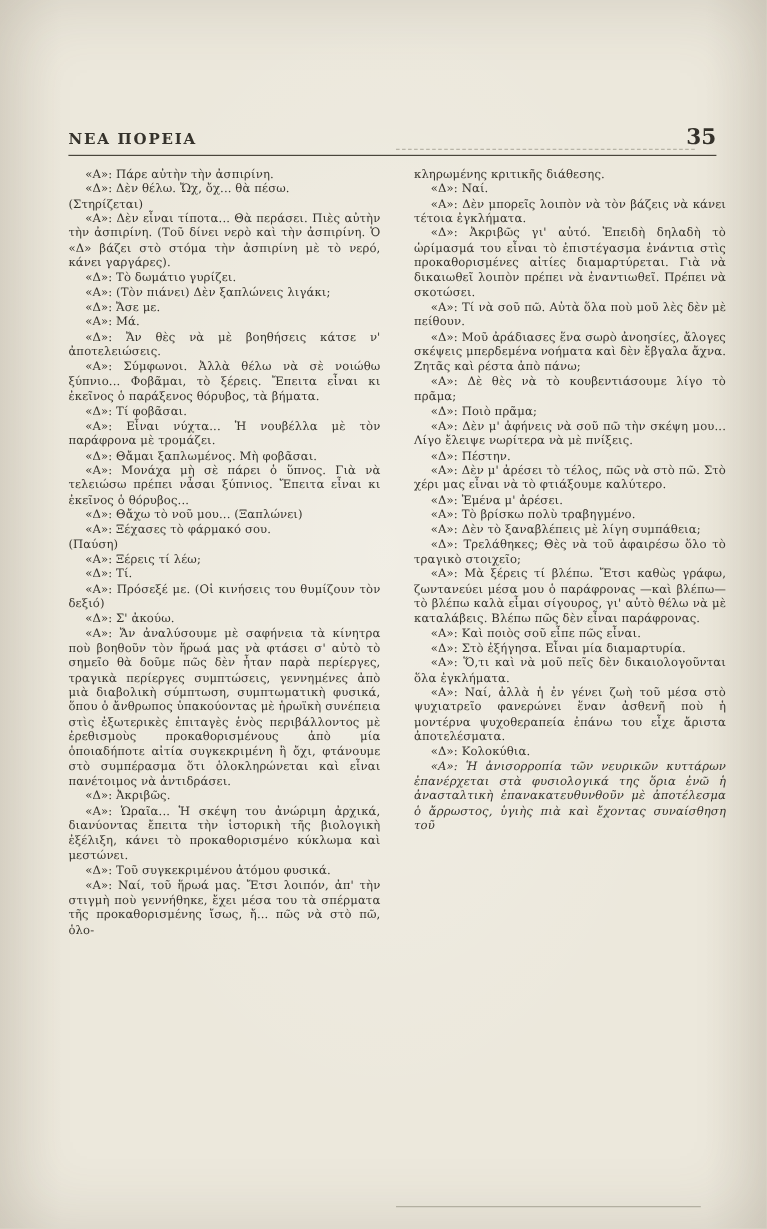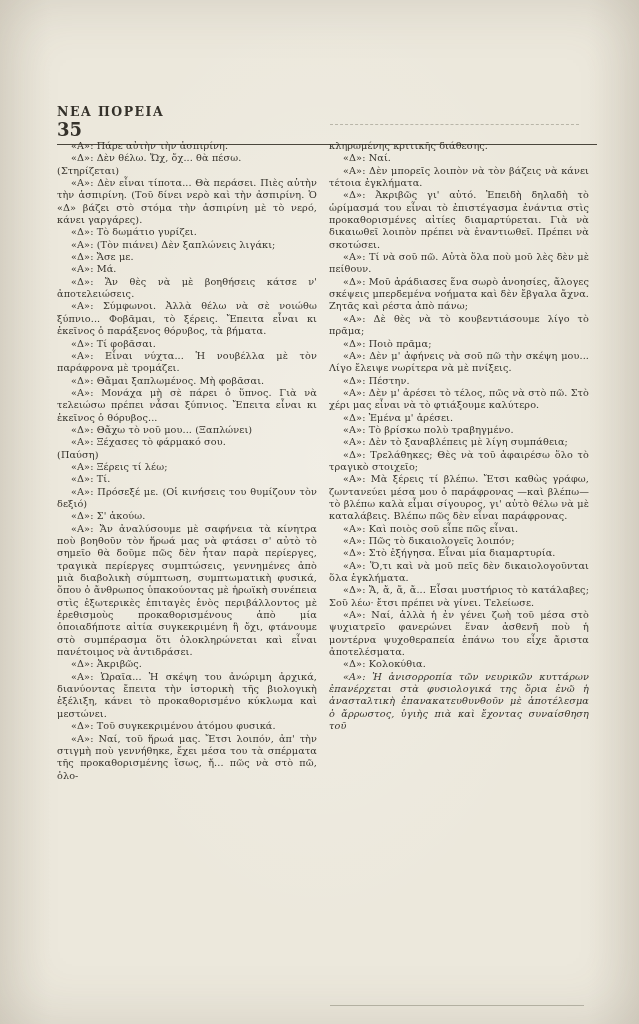--- a/index.html
+++ b/index.html
@@ -20,21 +20,20 @@
   .header {
     position: absolute;
     left: 57px;
     right: 42px;
     top: 104px;
     display: flex;
     justify-content: space-between;
     align-items: baseline;
     border-bottom: 1px solid #4a463c;
     padding-bottom: 4px;
-    flex-direction: column;
   }
   .journal-title {
     font-weight: bold;
     font-size: 12.5px;
     letter-spacing: 1.5px;
   }
   .page-number {
     font-weight: bold;
     font-size: 18px;
   }
@@ -45,21 +44,21 @@
     right: 60px;
     border-top: 1px dashed rgba(90,85,70,0.35);
   }
   .columns {
     position: absolute;
     top: 140px;
     left: 57px;
     right: 42px;
     bottom: 10px;
     display: flex;
-    gap: 12px;
+    gap: 28px;
   }
   .col {
     width: 260px;
     flex: 0 0 260px;
   }
   .line {
     margin: 0;
     font-size: 9.7px;
     line-height: 12.35px;
     text-align: justify;
@@ -127,24 +126,22 @@
         <p class="line para">«Δ»: Ποιὸ πρᾶμα;</p>
         <p class="line para">«Α»: Δὲν μ' ἀφήνεις νὰ σοῦ πῶ τὴν σκέψη μου... Λίγο ἔλειψε νωρίτερα νὰ μὲ πνίξεις.</p>
         <p class="line para">«Δ»: Πέστην.</p>
         <p class="line para">«Α»: Δὲν μ' ἀρέσει τὸ τέλος, πῶς νὰ στὸ πῶ. Στὸ χέρι μας εἶναι νὰ τὸ φτιάξουμε καλύτερο.</p>
         <p class="line para">«Δ»: Ἐμένα μ' ἀρέσει.</p>
         <p class="line para">«Α»: Τὸ βρίσκω πολὺ τραβηγμένο.</p>
         <p class="line para">«Α»: Δὲν τὸ ξαναβλέπεις μὲ λίγη συμπάθεια;</p>
         <p class="line para">«Δ»: Τρελάθηκες; Θὲς νὰ τοῦ ἀφαιρέσω ὅλο τὸ τραγικὸ στοιχεῖο;</p>
         <p class="line para">«Α»: Μὰ ξέρεις τί βλέπω. Ἔτσι καθὼς γράφω, ζωντανεύει μέσα μου ὁ παράφρονας —καὶ βλέπω— τὸ βλέπω καλὰ εἶμαι σίγουρος, γι' αὐτὸ θέλω νὰ μὲ καταλάβεις. Βλέπω πῶς δὲν εἶναι παράφρονας.</p>
         <p class="line para">«Α»: Καὶ ποιὸς σοῦ εἶπε πῶς εἶναι.</p>
-        <p class="line para">«Α»: Πῶς τὸ δικαιολογεῖς λοιπόν;</p>
         <p class="line para">«Δ»: Στὸ ἐξήγησα. Εἶναι μία διαμαρτυρία.</p>
         <p class="line para">«Α»: Ὅ,τι καὶ νὰ μοῦ πεῖς δὲν δικαιολογοῦνται ὅλα ἐγκλήματα.</p>
-        <p class="line para">«Δ»: Ἄ, ἄ, ἄ, ἄ... Εἶσαι μυστήριος τὸ κατάλαβες; Σοῦ λέω· ἔτσι πρέπει νὰ γίνει. Τελείωσε.</p>
         <p class="line para">«Α»: Ναί, ἀλλὰ ἡ ἐν γένει ζωὴ τοῦ μέσα στὸ ψυχιατρεῖο φανερώνει ἕναν ἀσθενῆ ποὺ ἡ μοντέρνα ψυχοθεραπεία ἐπάνω του εἶχε ἄριστα ἀποτελέσματα.</p>
         <p class="line para">«Δ»: Κολοκύθια.</p>
         <p class="line para-italic">«Α»: Ἡ ἀνισορροπία τῶν νευρικῶν κυττάρων ἐπανέρχεται στὰ φυσιολογικά της ὅρια ἐνῶ ἡ ἀνασταλτικὴ ἐπανακατευθυνθοῦν μὲ ἀποτέλεσμα ὁ ἄρρωστος, ὑγιὴς πιὰ καὶ ἔχοντας συναίσθηση τοῦ</p>
       </div>
   </div>
 
   <div class="bottom-rule"></div>
 </div>
 
 </body></html>

